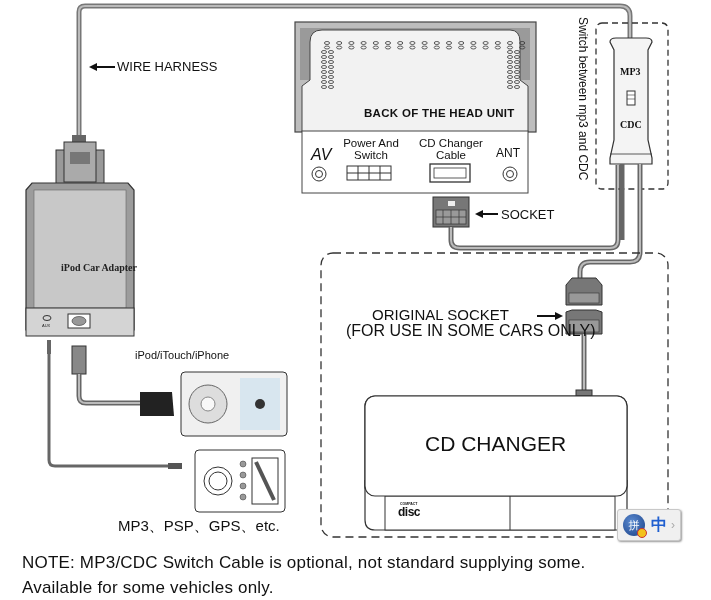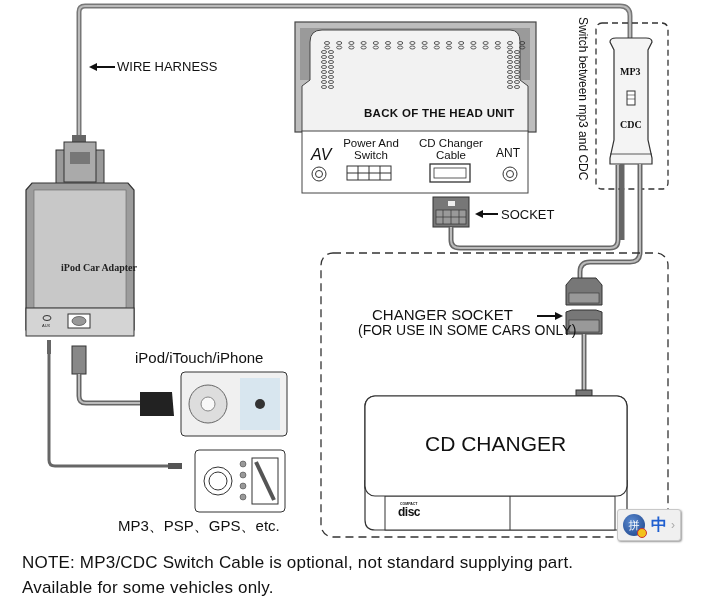--- a/index.html
+++ b/index.html
@@ -238,31 +238,31 @@
 <div class="lbl" style="left:496px;top:146px;font-size:12px;">ANT</div>
 <div class="lbl" style="left:501px;top:207px;font-size:13px;">SOCKET</div>
 
 <div class="lbl" style="left:590px;top:17px;font-size:12px;transform-origin:0 0;transform:rotate(90deg) translateX(0) ;">Switch between mp3 and CDC</div>
 <div class="lbl serif" style="left:620px;top:66px;font-size:10px;font-weight:bold;">MP3</div>
 <div class="lbl serif" style="left:620px;top:119px;font-size:10px;font-weight:bold;">CDC</div>
 
 <div class="lbl serif" style="left:45px;top:262px;font-size:10px;font-weight:bold;color:#222;margin-left:16px;">iPod Car Adapter</div>
 <div class="lbl" style="left:42px;top:323px;font-size:4px;color:#222;">AUX</div>
 
-<div class="lbl" style="left:135px;top:349px;font-size:15px;">iPod/iTouch/iPhone</div>
+<div class="lbl" style="left:135px;top:349px;font-size:11px;">iPod/iTouch/iPhone</div>
 <div class="lbl" style="left:118px;top:517px;font-size:15px;text-align:center;">MP3、PSP、GPS、etc.</div>
 
-<div class="lbl" style="left:372px;top:306px;font-size:15px;">CHANGER SOCKET</div>
-<div class="lbl" style="left:346px;top:322px;font-size:14px;margin-left:12px;">(FOR USE IN SOME CARS ONLY)</div>
+<div class="lbl" style="left:372px;top:306px;font-size:15px;">ORIGINAL SOCKET</div>
+<div class="lbl" style="left:346px;top:322px;font-size:16px;">(FOR USE IN SOME CARS ONLY)</div>
 
 <div class="lbl" style="left:425px;top:432px;font-size:21px;">CD CHANGER</div>
 <div class="lbl" style="left:400px;top:502px;font-size:3.5px;font-weight:bold;">COMPACT</div>
 <div class="lbl" style="left:398px;top:505px;font-size:12px;font-weight:bold;letter-spacing:-0.5px;">disc</div>
 
-<div class="note" style="top:553px;">NOTE: MP3/CDC Switch Cable is optional, not standard supplying part.</div>
+<div class="note" style="top:553px;">NOTE: MP3/CDC Switch Cable is optional, not standard supplying some.</div>
 <div class="note" style="top:578px;">Available for some vehicles only.</div>
 
 <div class="ime">
   <div class="ime-logo">
     <span>拼</span>
     <span class="ime-dot"></span>
   </div>
   <span class="ime-zh">中</span>
   <span class="ime-arrow">›</span>
 </div>

